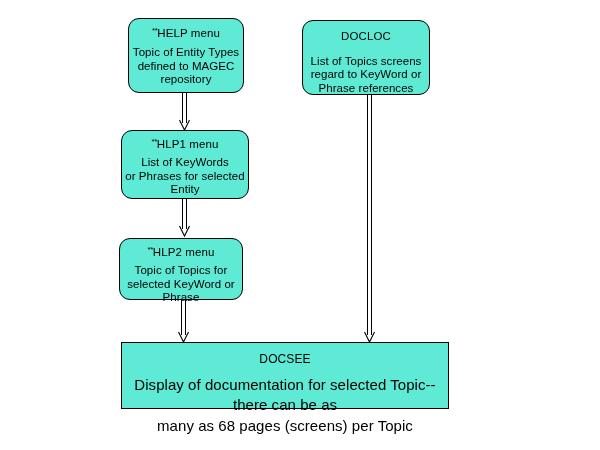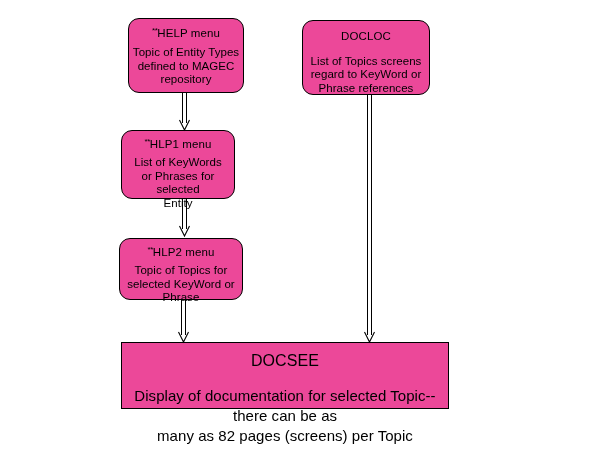--- a/index.html
+++ b/index.html
@@ -15,21 +15,21 @@
     position: relative;
     width: 600px;
     height: 450px;
     background: #ffffff;
     overflow: hidden;
   }
   .node {
     position: absolute;
     box-sizing: border-box;
     border: 1px solid #000000;
-    background: #ec4899;
+    background: #5eead4;
     display: flex;
     flex-direction: column;
     align-items: center;
     justify-content: flex-start;
     text-align: center;
     line-height: 1.18;
   }
   .node.rounded {
     border-radius: 11px;
   }
@@ -46,30 +46,30 @@
     display: block;
   }
   .star {
     font-size: 8px;
     vertical-align: 3.5px;
     letter-spacing: -0.5px;
   }
 
   
   #node-help    { left: 128px; top: 18px;  width: 116px; height: 75px; padding-top: 7px; }
-  #node-hlp1    { left: 121px; top: 130px; width: 114px; height: 69px; padding-top: 6px; }
+  #node-hlp1    { left: 121px; top: 130px; width: 128px; height: 69px; padding-top: 6px; }
   #node-hlp2    { left: 119px; top: 238px; width: 124px; height: 62px; padding-top: 6px; }
   #node-docloc  { left: 302px; top: 20px;  width: 128px; height: 75px; padding-top: 9px; }
   #node-docsee  { left: 121px; top: 342px; width: 328px; height: 67px; padding-top: 9px; }
 
   #node-help .title   { margin-bottom: 6px; }
   #node-hlp1 .title   { margin-bottom: 5px; }
   #node-hlp2 .title   { margin-bottom: 5px; }
   #node-docloc .title { margin-bottom: 11px; }
-  #node-docsee .title { margin-bottom: 15px; font-size: 16px; }
+  #node-docsee .title { margin-bottom: 9px; font-size: 12px; }
   #node-docsee .body  { font-size: 15px; line-height: 1.35; }
 
   
   .arrow {
     position: absolute;
     overflow: visible;
   }
   .arrow line, .arrow polyline {
     stroke: #000000;
     stroke-width: 1;
@@ -123,21 +123,21 @@
       <span class="ln">List of Topics screens</span>
       <span class="ln">regard to KeyWord or</span>
       <span class="ln">Phrase references</span>
     </div>
   </div>
 
   <div class="node" id="node-docsee">
     <div class="title"><span>DOCSEE</span></div>
     <div class="body">
       <span class="ln">Display of documentation for selected Topic--there can be as</span>
-      <span class="ln">many as 82 pages (screens) per Topic</span>
+      <span class="ln">many as 68 pages (screens) per Topic</span>
     </div>
   </div>
 
   <svg class="arrow" id="arrow-help-hlp1" width="12" height="38" viewBox="0 0 12 38">
     <line x1="3.5" y1="0" x2="3.5" y2="30"></line>
     <line x1="7.5" y1="0" x2="7.5" y2="30"></line>
     <polyline class="head" points="0.5,27 5.5,37 10.5,27"></polyline>
   </svg>
 
   <svg class="arrow" id="arrow-hlp1-hlp2" width="12" height="38" viewBox="0 0 12 38">

